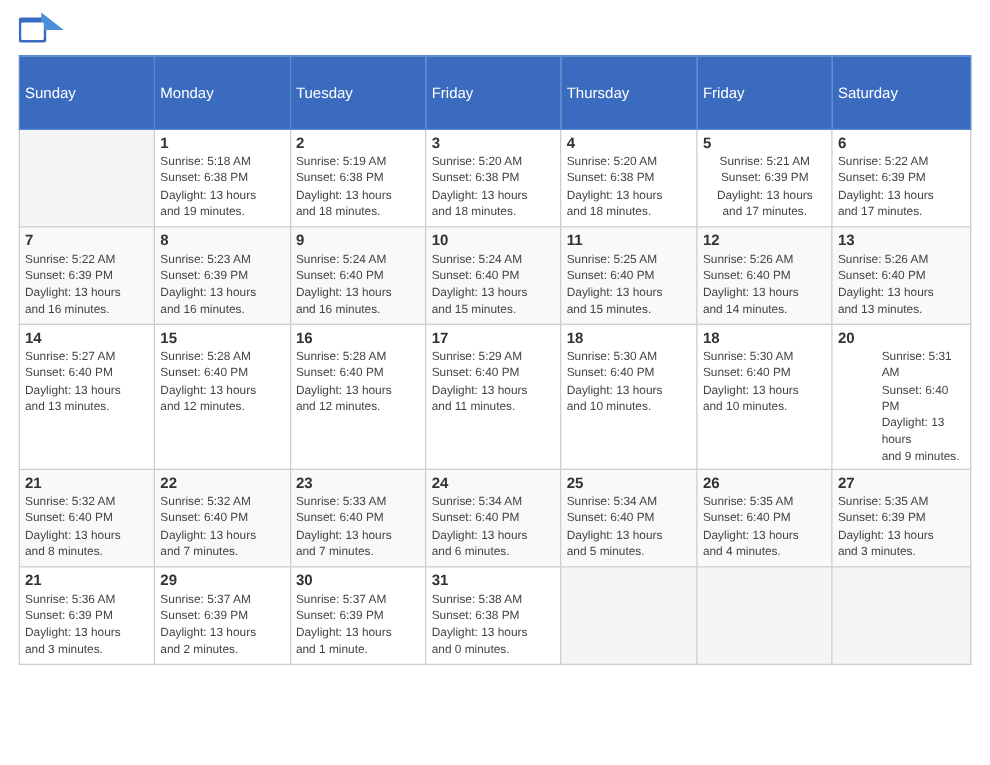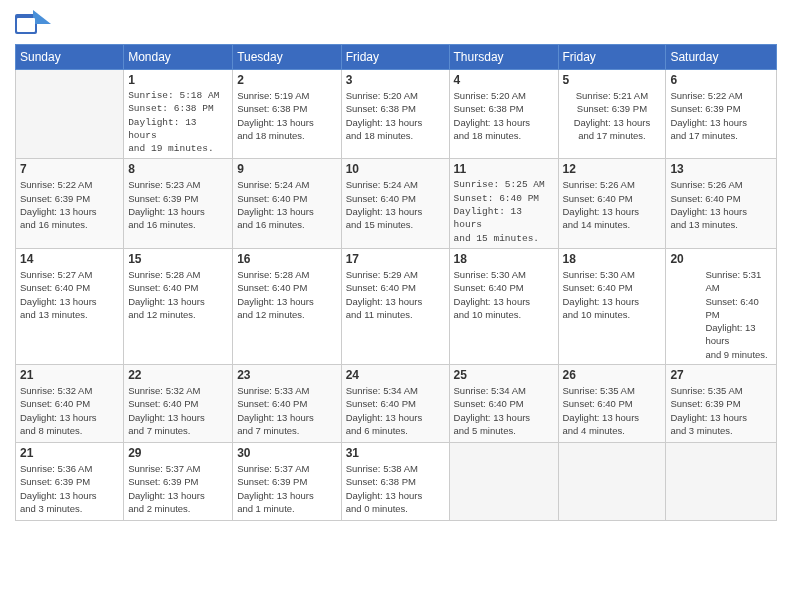--- a/index.html
+++ b/index.html
@@ -42,21 +42,21 @@
       color: #555;
     }
     .calendar-table {
       width: 100%;
       border-collapse: collapse;
       font-size: 10px;
     }
     .calendar-table thead tr th {
       background-color: #3a6bbf;
       color: #fff;
-      padding: 5px 4px;
+      padding: 22px 4px;
       text-align: left;
       font-size: 12px;
       font-weight: normal;
       border: 1px solid #5a8bd0;
     }
     .calendar-table tbody tr td {
       vertical-align: top;
       border: 1px solid #ccc;
       padding: 3px 4px;
       height: 78px;
@@ -116,21 +116,21 @@
           <th>Thursday</th>
           <th>Friday</th>
           <th>Saturday</th>
         </tr>
     </thead>
     <tbody id="calendar-body">
     <tr>
           <td class="empty-cell"></td>
           <td>
             <span class="day-number">1</span>
-            <div class="day-info" style="white-space: pre-line; font-family: Liberation Mono, monospace;">Sunrise: 5:18 AM
+            <div class="day-info" style="white-space: pre-line;">Sunrise: 5:18 AM
 Sunset: 6:38 PM
 Daylight: 13 hours
 and 19 minutes.</div>
           </td>
           <td>
             <span class="day-number">2</span>
             <div class="day-info" style="white-space: pre-line;">Sunrise: 5:19 AM
 Sunset: 6:38 PM
 Daylight: 13 hours
 and 18 minutes.</div>
@@ -188,21 +188,21 @@
           </td>
           <td>
             <span class="day-number">10</span>
             <div class="day-info" style="white-space: pre-line;">Sunrise: 5:24 AM
 Sunset: 6:40 PM
 Daylight: 13 hours
 and 15 minutes.</div>
           </td>
           <td>
             <span class="day-number">11</span>
-            <div class="day-info" style="white-space: pre-line; font-family: Liberation Mono, monospace;">Sunrise: 5:25 AM
+            <div class="day-info" style="white-space: pre-line;">Sunrise: 5:25 AM
 Sunset: 6:40 PM
 Daylight: 13 hours
 and 15 minutes.</div>
           </td>
           <td>
             <span class="day-number">12</span>
             <div class="day-info" style="white-space: pre-line;">Sunrise: 5:26 AM
 Sunset: 6:40 PM
 Daylight: 13 hours
 and 14 minutes.</div>

